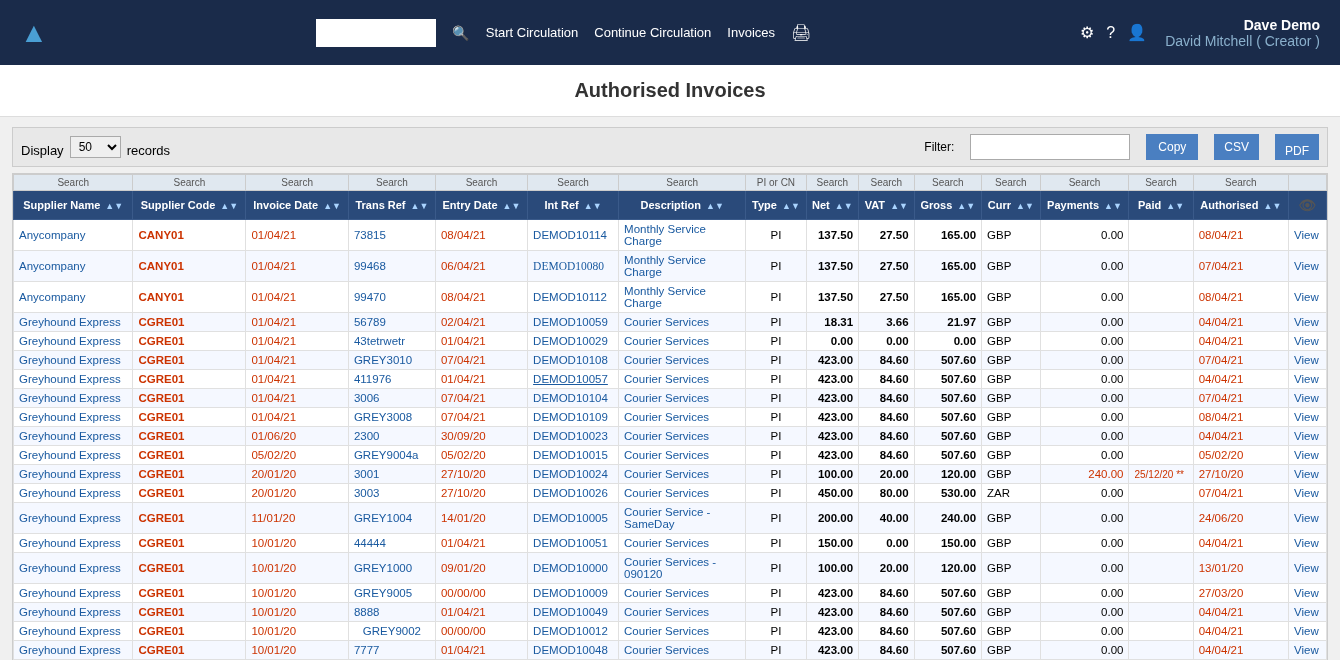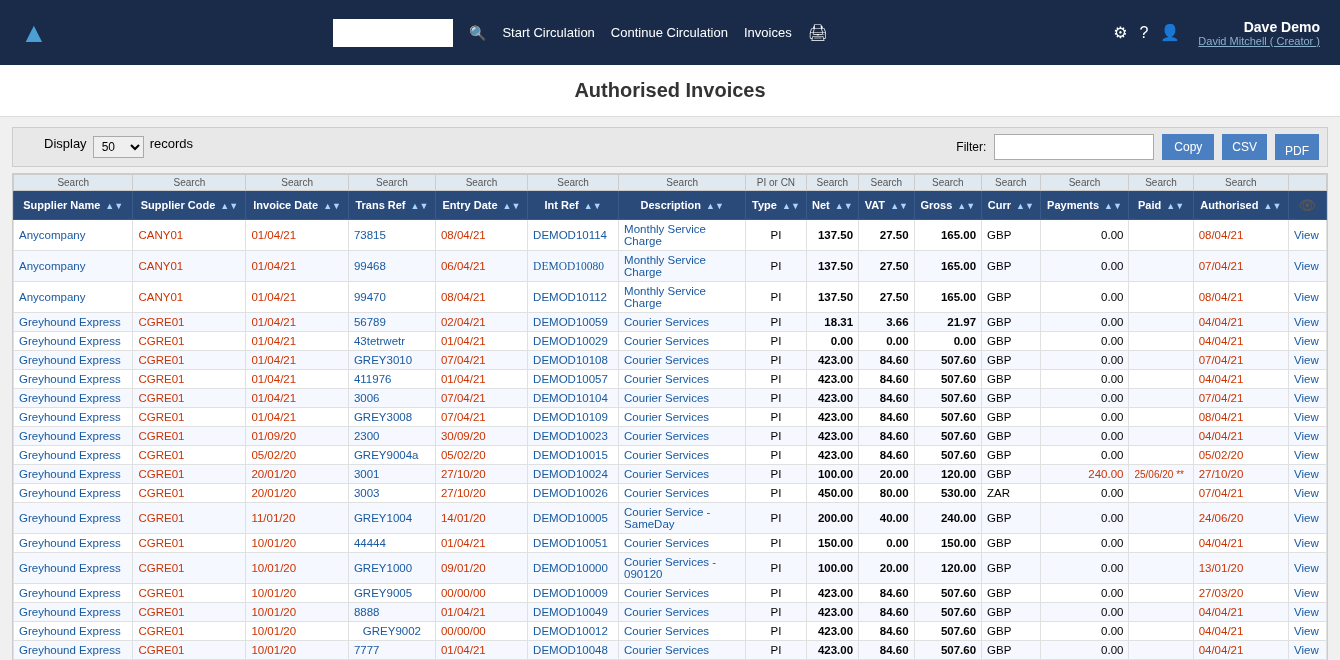--- a/index.html
+++ b/index.html
@@ -68,21 +68,21 @@
       color: white;
       font-size: 16px;
     }
     .user-area {
       display: flex;
       flex-direction: column;
       align-items: flex-end;
       color: white;
     }
     .user-name { font-size: 14px; font-weight: bold; }
-    .user-sub { font-size: 11px; color: #8ab0cc; text-decoration: underline; }
+    .user-sub { font-size: 14px; color: #8ab0cc; }
     .header-icons {
       display: flex;
       align-items: center;
       gap: 12px;
       margin-right: 10px;
     }
     .header-icon { color: white; font-size: 16px; cursor: pointer; }
 
     
     .page-title-bar {
@@ -106,34 +106,33 @@
       display: flex;
       align-items: center;
       justify-content: space-between;
       margin-bottom: 6px;
       background: #e8e8e8;
       padding: 6px 8px;
       border: 1px solid #ccc;
     }
     .display-area {
       display: flex;
-      align-items: flex-start;
+      align-items: flex-end;
       gap: 6px;
       font-size: 13px;
-      margin-left: 23px;
     }
     .records-select {
       border: 1px solid #aaa;
       padding: 2px 4px;
       font-size: 12px;
     }
     .filter-area {
       display: flex;
       align-items: center;
-      gap: 8px;
+      gap: 16px;
     }
     .filter-input {
       border: 1px solid #aaa;
       padding: 3px 6px;
       width: 160px;
       height: 26px;
     }
     .btn-copy {
       background: #4a7fc1;
       color: white;
@@ -196,21 +195,21 @@
       border-bottom: 1px solid #e0e0e0;
     }
     tbody tr:nth-child(even) { background: #f5f8ff; }
     tbody tr:nth-child(odd) { background: #ffffff; }
     tbody td {
       padding: 3px 5px;
       border: 1px solid #e0e0e0;
       white-space: nowrap;
     }
     .td-supplier { color: #1a5aa0; font-weight: normal; }
-    .td-code { color: #1a5aa0; }
+    .td-code { color: #1a5aa0; font-weight: bold; }
     .td-date { color: #cc3300; }
     .td-transref { color: #1a5aa0; }
     .td-view { color: #1a5aa0; text-decoration: none; cursor: pointer; }
     .td-right { text-align: right; }
     .td-center { text-align: center; margin-left: 10px; }
     .td-desc { color: #1a5aa0; }
     .eye-icon { color: #555; font-size: 14px; }
   </style>
 </head>
 <body>
@@ -417,21 +416,21 @@
             <td style="color: rgb(204, 51, 0); font-size: 10px;"></td>
             <td style="color: rgb(204, 51, 0);">07/04/21</td>
             <td><a class="td-view">View</a></td>
           </tr>
           <tr>
             <td class="td-supplier">Greyhound Express</td>
             <td class="td-code" style="color: rgb(204, 51, 0);">CGRE01</td>
             <td class="td-date" style="color: rgb(204, 51, 0);">01/04/21</td>
             <td class="td-transref" style="color: rgb(26, 90, 160);">411976</td>
             <td style="color: rgb(204, 51, 0);">01/04/21</td>
-            <td style="color: rgb(26, 90, 160);">DEMOD10057</td>
+            <td style="color: rgb(26, 90, 160); text-decoration: underline;">DEMOD10057</td>
             <td class="td-desc" style="color: rgb(26, 90, 160); max-width: 120px; white-space: normal;">Courier Services</td>
             <td class="td-center">PI</td>
             <td class="td-right" style="font-weight: bold;">423.00</td>
             <td class="td-right" style="font-weight: bold;">84.60</td>
             <td class="td-right" style="font-weight: bold;">507.60</td>
             <td>GBP</td>
             <td class="td-right">0.00</td>
             <td style="color: rgb(204, 51, 0); font-size: 10px;"></td>
             <td style="color: rgb(204, 51, 0);">04/04/21</td>
             <td><a class="td-view">View</a></td>
@@ -468,21 +467,21 @@
             <td class="td-right" style="font-weight: bold;">507.60</td>
             <td>GBP</td>
             <td class="td-right">0.00</td>
             <td style="color: rgb(204, 51, 0); font-size: 10px;"></td>
             <td style="color: rgb(204, 51, 0);">08/04/21</td>
             <td><a class="td-view">View</a></td>
           </tr>
           <tr>
             <td class="td-supplier">Greyhound Express</td>
             <td class="td-code" style="color: rgb(204, 51, 0);">CGRE01</td>
-            <td class="td-date" style="color: rgb(204, 51, 0);">01/09/20</td>
+            <td class="td-date" style="color: rgb(204, 51, 0);">01/06/20</td>
             <td class="td-transref" style="color: rgb(26, 90, 160);">2300</td>
             <td style="color: rgb(204, 51, 0);">30/09/20</td>
             <td style="color: rgb(26, 90, 160);">DEMOD10023</td>
             <td class="td-desc" style="color: rgb(26, 90, 160); max-width: 120px; white-space: normal;">Courier Services</td>
             <td class="td-center">PI</td>
             <td class="td-right" style="font-weight: bold;">423.00</td>
             <td class="td-right" style="font-weight: bold;">84.60</td>
             <td class="td-right" style="font-weight: bold;">507.60</td>
             <td>GBP</td>
             <td class="td-right">0.00</td>
@@ -515,21 +514,21 @@
             <td class="td-transref" style="color: rgb(26, 90, 160);">3001</td>
             <td style="color: rgb(204, 51, 0);">27/10/20</td>
             <td style="color: rgb(26, 90, 160);">DEMOD10024</td>
             <td class="td-desc" style="color: rgb(26, 90, 160); max-width: 120px; white-space: normal;">Courier Services</td>
             <td class="td-center">PI</td>
             <td class="td-right" style="font-weight: bold;">100.00</td>
             <td class="td-right" style="font-weight: bold;">20.00</td>
             <td class="td-right" style="font-weight: bold;">120.00</td>
             <td>GBP</td>
             <td class="td-right" style="color: rgb(204, 51, 0);">240.00</td>
-            <td style="color: rgb(204, 51, 0); font-size: 10px;">25/06/20 **</td>
+            <td style="color: rgb(204, 51, 0); font-size: 10px;">25/12/20 **</td>
             <td style="color: rgb(204, 51, 0);">27/10/20</td>
             <td><a class="td-view">View</a></td>
           </tr>
           <tr>
             <td class="td-supplier">Greyhound Express</td>
             <td class="td-code" style="color: rgb(204, 51, 0);">CGRE01</td>
             <td class="td-date" style="color: rgb(204, 51, 0);">20/01/20</td>
             <td class="td-transref" style="color: rgb(26, 90, 160);">3003</td>
             <td style="color: rgb(204, 51, 0);">27/10/20</td>
             <td style="color: rgb(26, 90, 160);">DEMOD10026</td>

